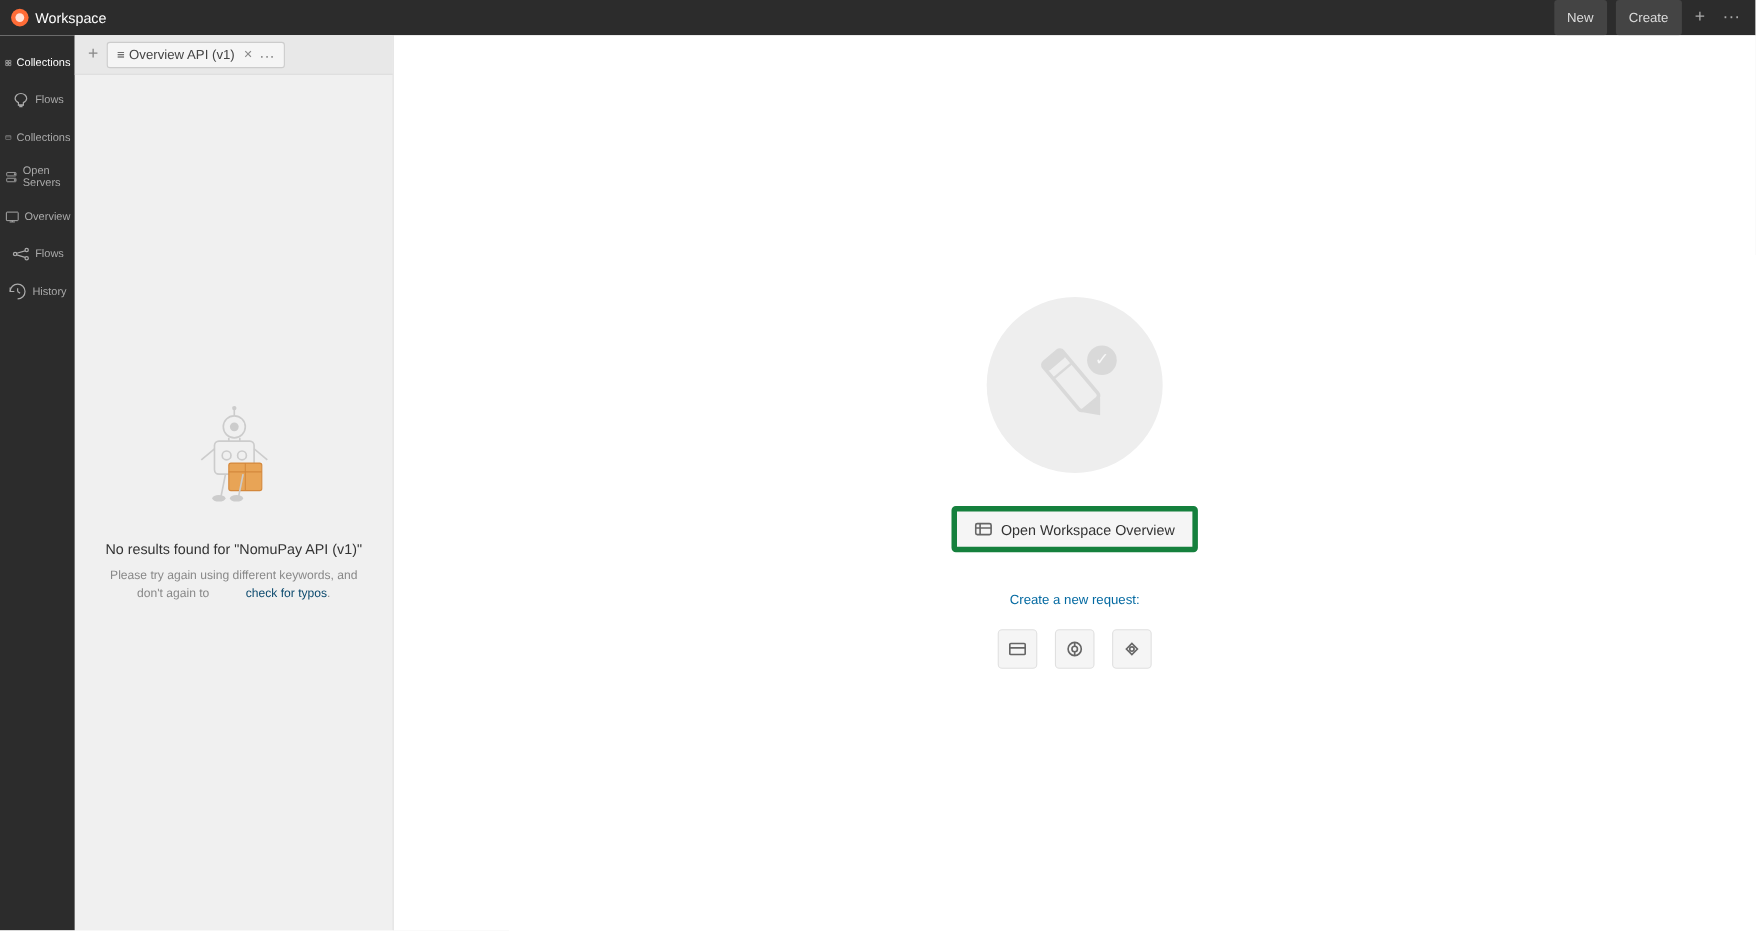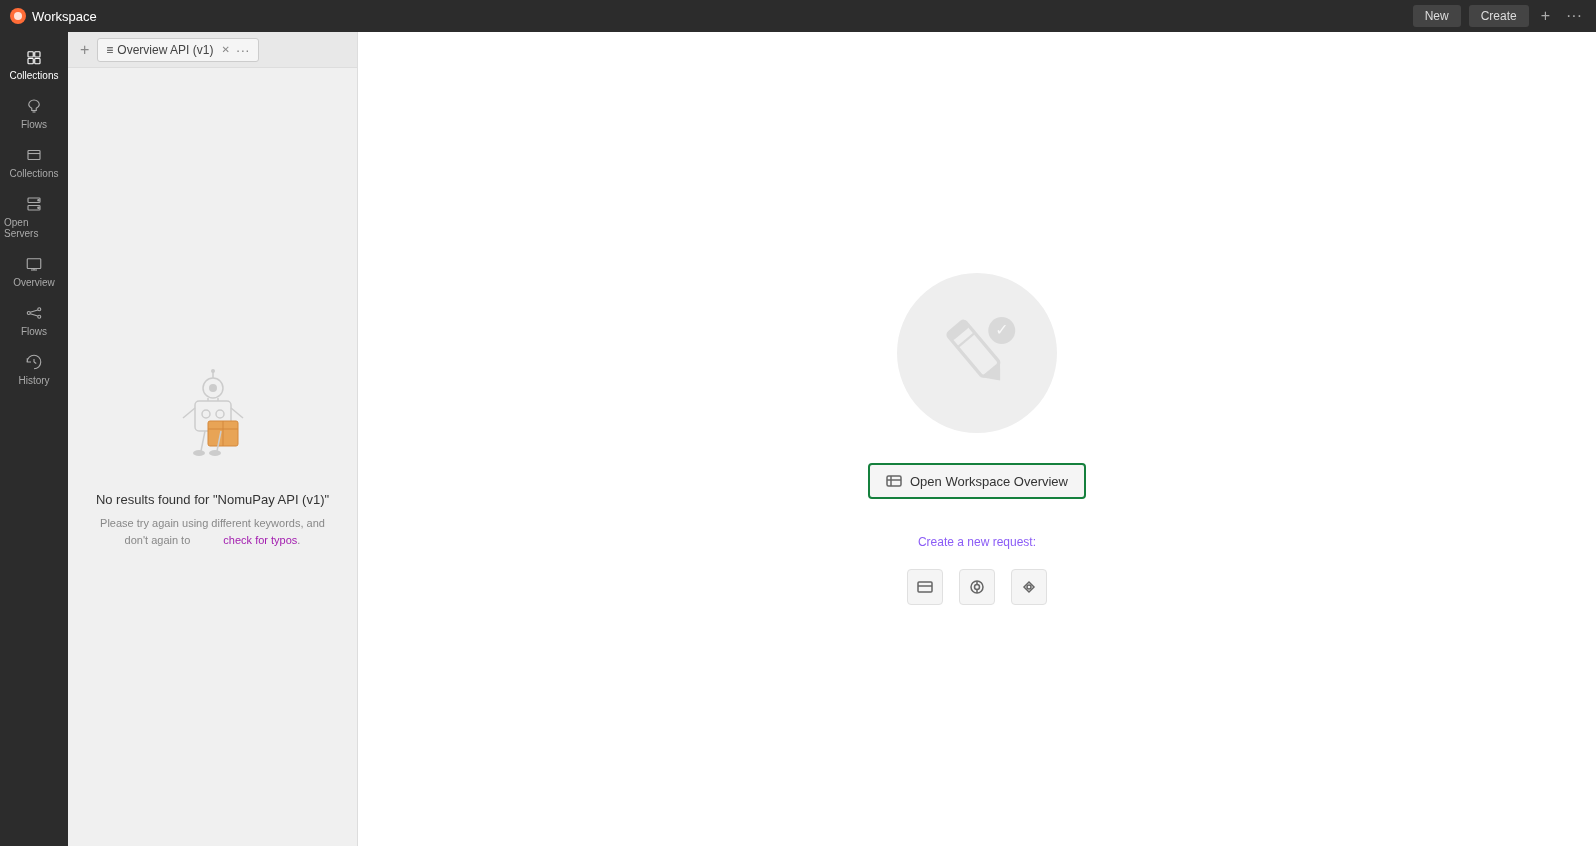--- a/index.html
+++ b/index.html
@@ -33,21 +33,21 @@
     }
     .topbar-spacer { flex: 1; }
     .topbar-btn {
       background: #444;
       border: none;
       color: #ddd;
       padding: 3px 12px;
       border-radius: 3px;
       font-size: 12px;
       cursor: pointer;
-      height: 22px;
+      height: 32px;
     }
     .topbar-icon-btn {
       background: none;
       border: none;
       color: #aaa;
       font-size: 16px;
       cursor: pointer;
       padding: 0 4px;
     }
 
@@ -64,21 +64,21 @@
       background: #2c2c2c;
       display: flex;
       flex-direction: column;
       align-items: center;
       padding: 8px 0;
       gap: 0;
       flex-shrink: 0;
     }
     .sidebar-item {
       display: flex;
-      flex-direction: column;
+      flex-direction: row;
       align-items: center;
       justify-content: center;
       width: 100%;
       padding: 8px 4px;
       cursor: pointer;
       color: #aaa;
       font-size: 10px;
       gap: 4px;
       border-radius: 0;
       transition: color 0.15s;
@@ -158,21 +158,21 @@
       color: #333;
       font-weight: 500;
       margin-bottom: 8px;
     }
     .no-results-desc {
       font-size: 11px;
       color: #888;
       line-height: 1.5;
     }
     .no-results-desc a {
-      color: #a21caf;
+      color: #0c4a6e;
       text-decoration: none;
       margin-left: 30px;
     }
 
     
     .main-content {
       flex: 1;
       background: #fff;
       display: flex;
       flex-direction: column;
@@ -201,31 +201,31 @@
     .postman-logo-circle svg {
       width: 90px;
       height: 90px;
       opacity: 0.6;
     }
     .open-workspace-btn {
       display: flex;
       align-items: center;
       gap: 8px;
       background: #f5f5f5;
-      border: 2px solid #15803d;
+      border: 5px solid #15803d;
       border-radius: 4px;
       padding: 8px 16px;
       font-size: 13px;
       color: #333;
       cursor: pointer;
       font-weight: 500;
     }
     .create-request-label {
       font-size: 12px;
-      color: #8b5cf6;
+      color: #0369a1;
       margin-top: 16px;
     }
     .request-type-icons {
       display: flex;
       gap: 16px;
       align-items: center;
     }
     .req-icon-btn {
       background: #f5f5f5;
       border: 1px solid #e0e0e0;

